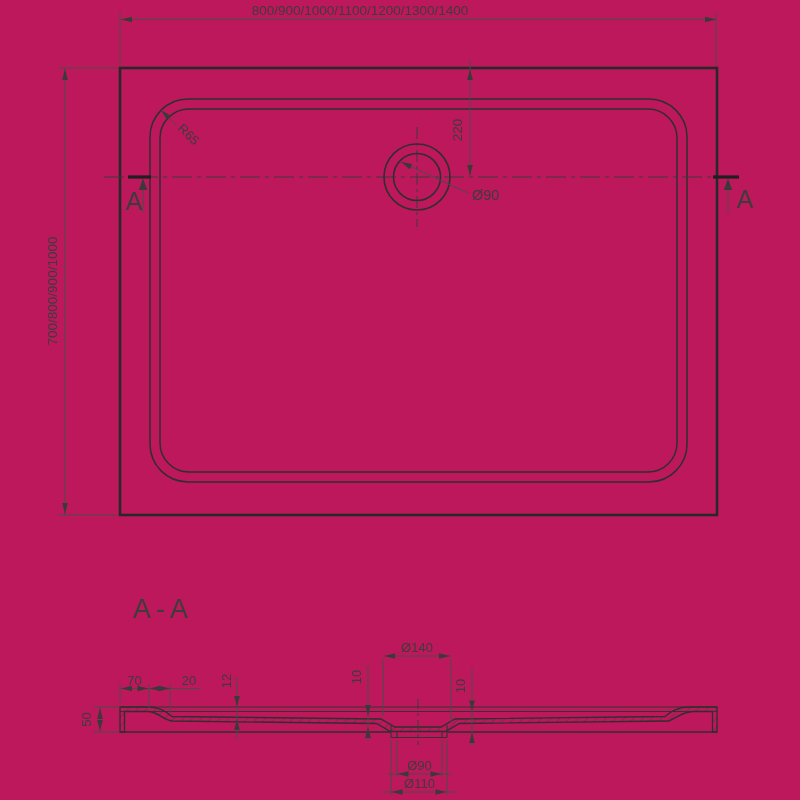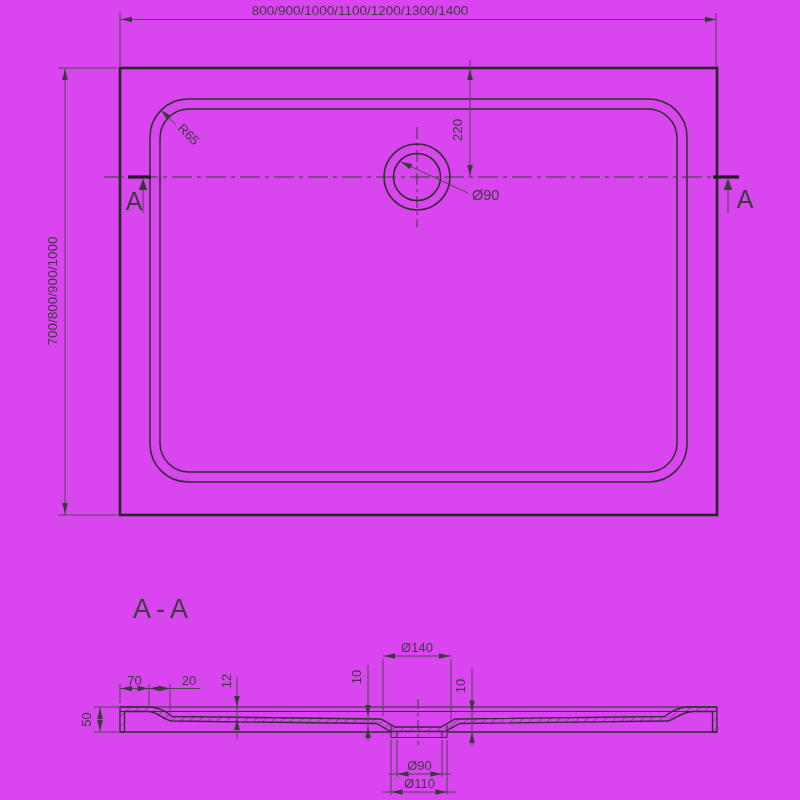--- a/index.html
+++ b/index.html
@@ -1,16 +1,16 @@
 <!DOCTYPE html>
 <html><head>
 <meta charset="utf-8">
 <style>
   html,body{margin:0;padding:0;background:#ffffff;}
-  .stage{position:relative;width:800px;height:800px;background:#d946ef;overflow:hidden;
+  .stage{position:relative;width:800px;height:800px;background:#be185d;overflow:hidden;
          font-family:"Liberation Sans",sans-serif;}
   svg text{fill:#3c3c3c;font-family:"Liberation Sans",sans-serif;}
   .obj{stroke:#2f2f2f;stroke-width:1.5;fill:none;}
   .obj-heavy{stroke:#282828;stroke-width:2.6;fill:none;}
   .obj-med{stroke:#2f2f2f;stroke-width:1.6;fill:none;}
   .thin{stroke:#333333;stroke-width:1.1;fill:none;}
   .dim{stroke:#4a4a4a;stroke-width:1;fill:none;}
   .arr{fill:#3a3a3a;stroke:none;}
   .cl{stroke:#3a3a3a;stroke-width:1;fill:none;}
   .cut{stroke:#1f1f1f;stroke-width:3.2;fill:none;}

